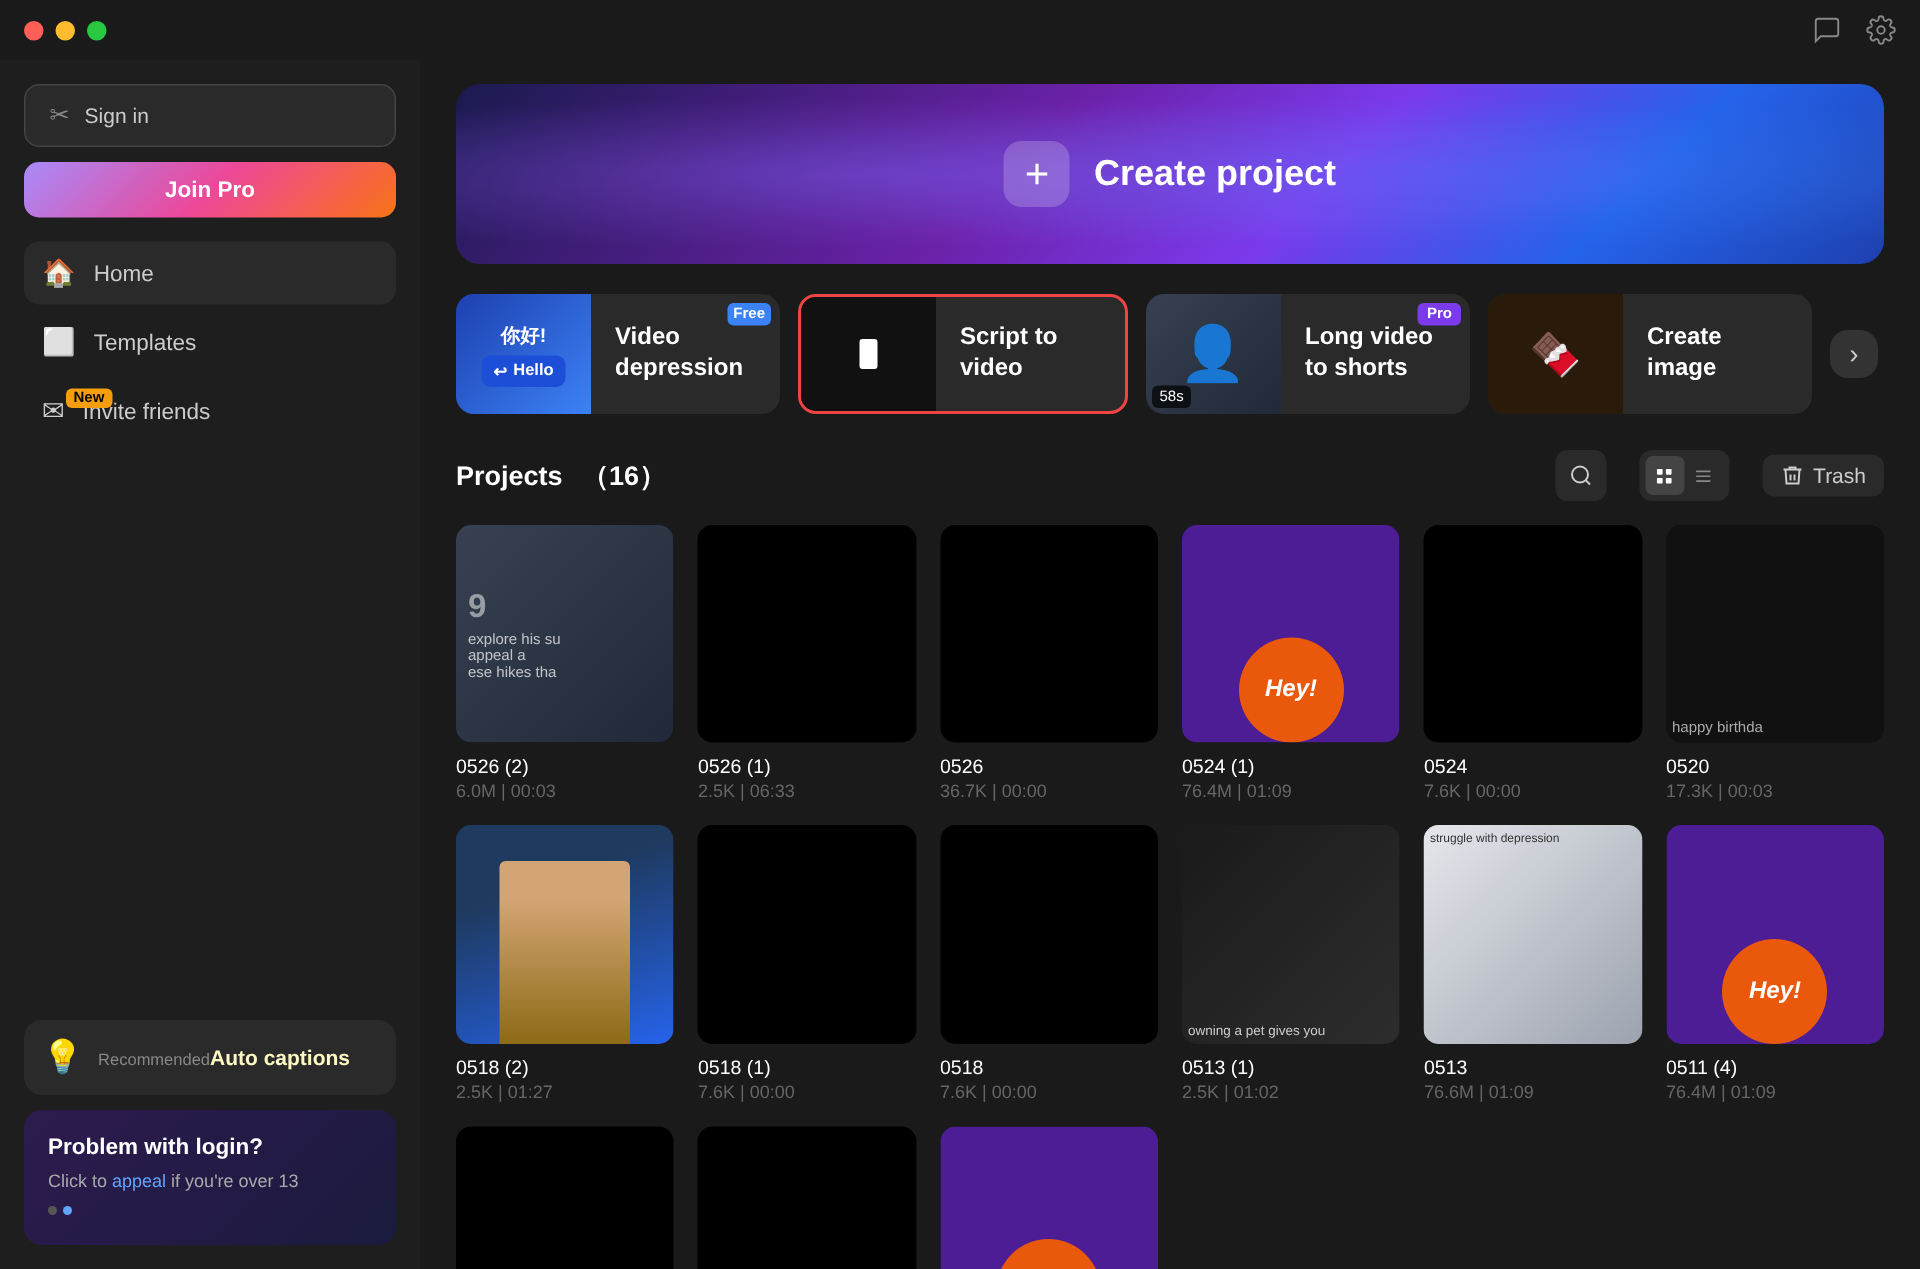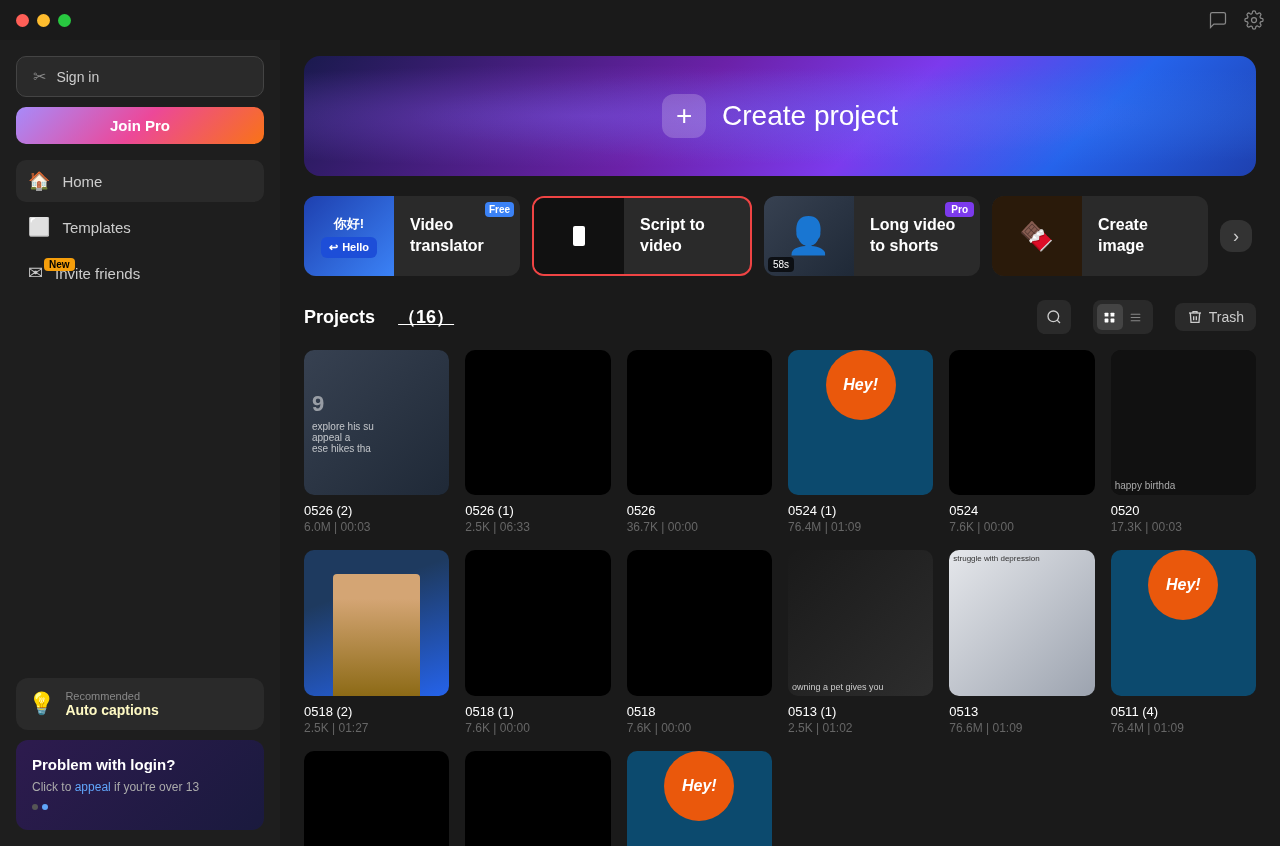--- a/index.html
+++ b/index.html
@@ -145,21 +145,22 @@
       align-items: center;
       gap: 10px;
       cursor: pointer;
     }
     .recommended-icon {
       font-size: 22px;
       color: #f59e0b;
     }
     .recommended-text {
       display: flex;
-      flex-direction: column;
+      flex-direction: row;
+      align-items: flex-end;
     }
     .recommended-label {
       font-size: 11px;
       color: #888;
     }
     .recommended-title {
       font-size: 14px;
       font-weight: 600;
       color: #fef9c3;
     }
@@ -241,22 +242,22 @@
       background: rgba(255,255,255,0.2);
       border-radius: 12px;
       display: flex;
       align-items: center;
       justify-content: center;
       font-size: 28px;
       font-weight: 300;
       color: #fff;
     }
     .hero-title {
-      font-size: 28px;
-      font-weight: 400;
+      font-size: 24px;
+      font-weight: 700;
       color: #fff;
     }
 
     
     .feature-cards {
       display: flex;
       gap: 12px;
       margin-bottom: 24px;
       align-items: center;
     }
@@ -512,25 +513,25 @@
       height: 100%;
       display: flex;
       flex-direction: column;
       justify-content: center;
       padding: 8px;
       font-size: 10px;
       color: rgba(255,255,255,0.7);
       overflow: hidden;
     }
     .thumb-hey {
-      background: #0c4a6e;
+      background: #4c1d95;
       width: 100%;
       height: 100%;
       display: flex;
-      align-items: flex-start;
+      align-items: flex-end;
       justify-content: center;
     }
     .hey-badge {
       width: 70px;
       height: 70px;
       border-radius: 50%;
       background: #ea580c;
       display: flex;
       align-items: center;
       justify-content: center;
@@ -639,21 +640,21 @@
         <div class="feature-card-thumb">
           <div class="vt-thumb">
             <div style="font-size:13px;color:#fff;font-weight:700;margin-bottom:4px;">你好!</div>
             <div class="vt-hello">
               <span>↩</span>
               <span>Hello</span>
             </div>
           </div>
         </div>
         <div class="feature-card-info">
-          <div class="feature-card-title">Video translator</div>
+          <div class="feature-card-title">Video depression</div>
         </div>
         <span class="badge-free">Free</span>
       </div>
 
       <div class="feature-card selected">
         <div class="feature-card-thumb">
           <div class="sv-thumb">
             <div class="sv-cursor"></div>
           </div>
         </div>
@@ -687,21 +688,21 @@
       </div>
 
       <div class="feature-card-next">
         <span style="font-size:18px;color:#ccc;">›</span>
       </div>
     </div>
 
     <div class="projects-header">
       <div class="projects-title">
         <span>Projects</span>
-        <span style="margin-left:18px;text-decoration:underline;">（<span>16</span>）</span>
+        <span style="margin-left:8px;">（<span>16</span>）</span>
       </div>
       <div class="projects-actions">
         <button class="icon-btn">
           <svg width="16" height="16" viewBox="0 0 24 24" fill="none" stroke="currentColor" stroke-width="2">
             <circle cx="11" cy="11" r="8"></circle>
               <path d="m21 21-4.35-4.35"></path>
           </svg>
         </button>
         <div class="view-toggle">
           <button class="view-btn active">

